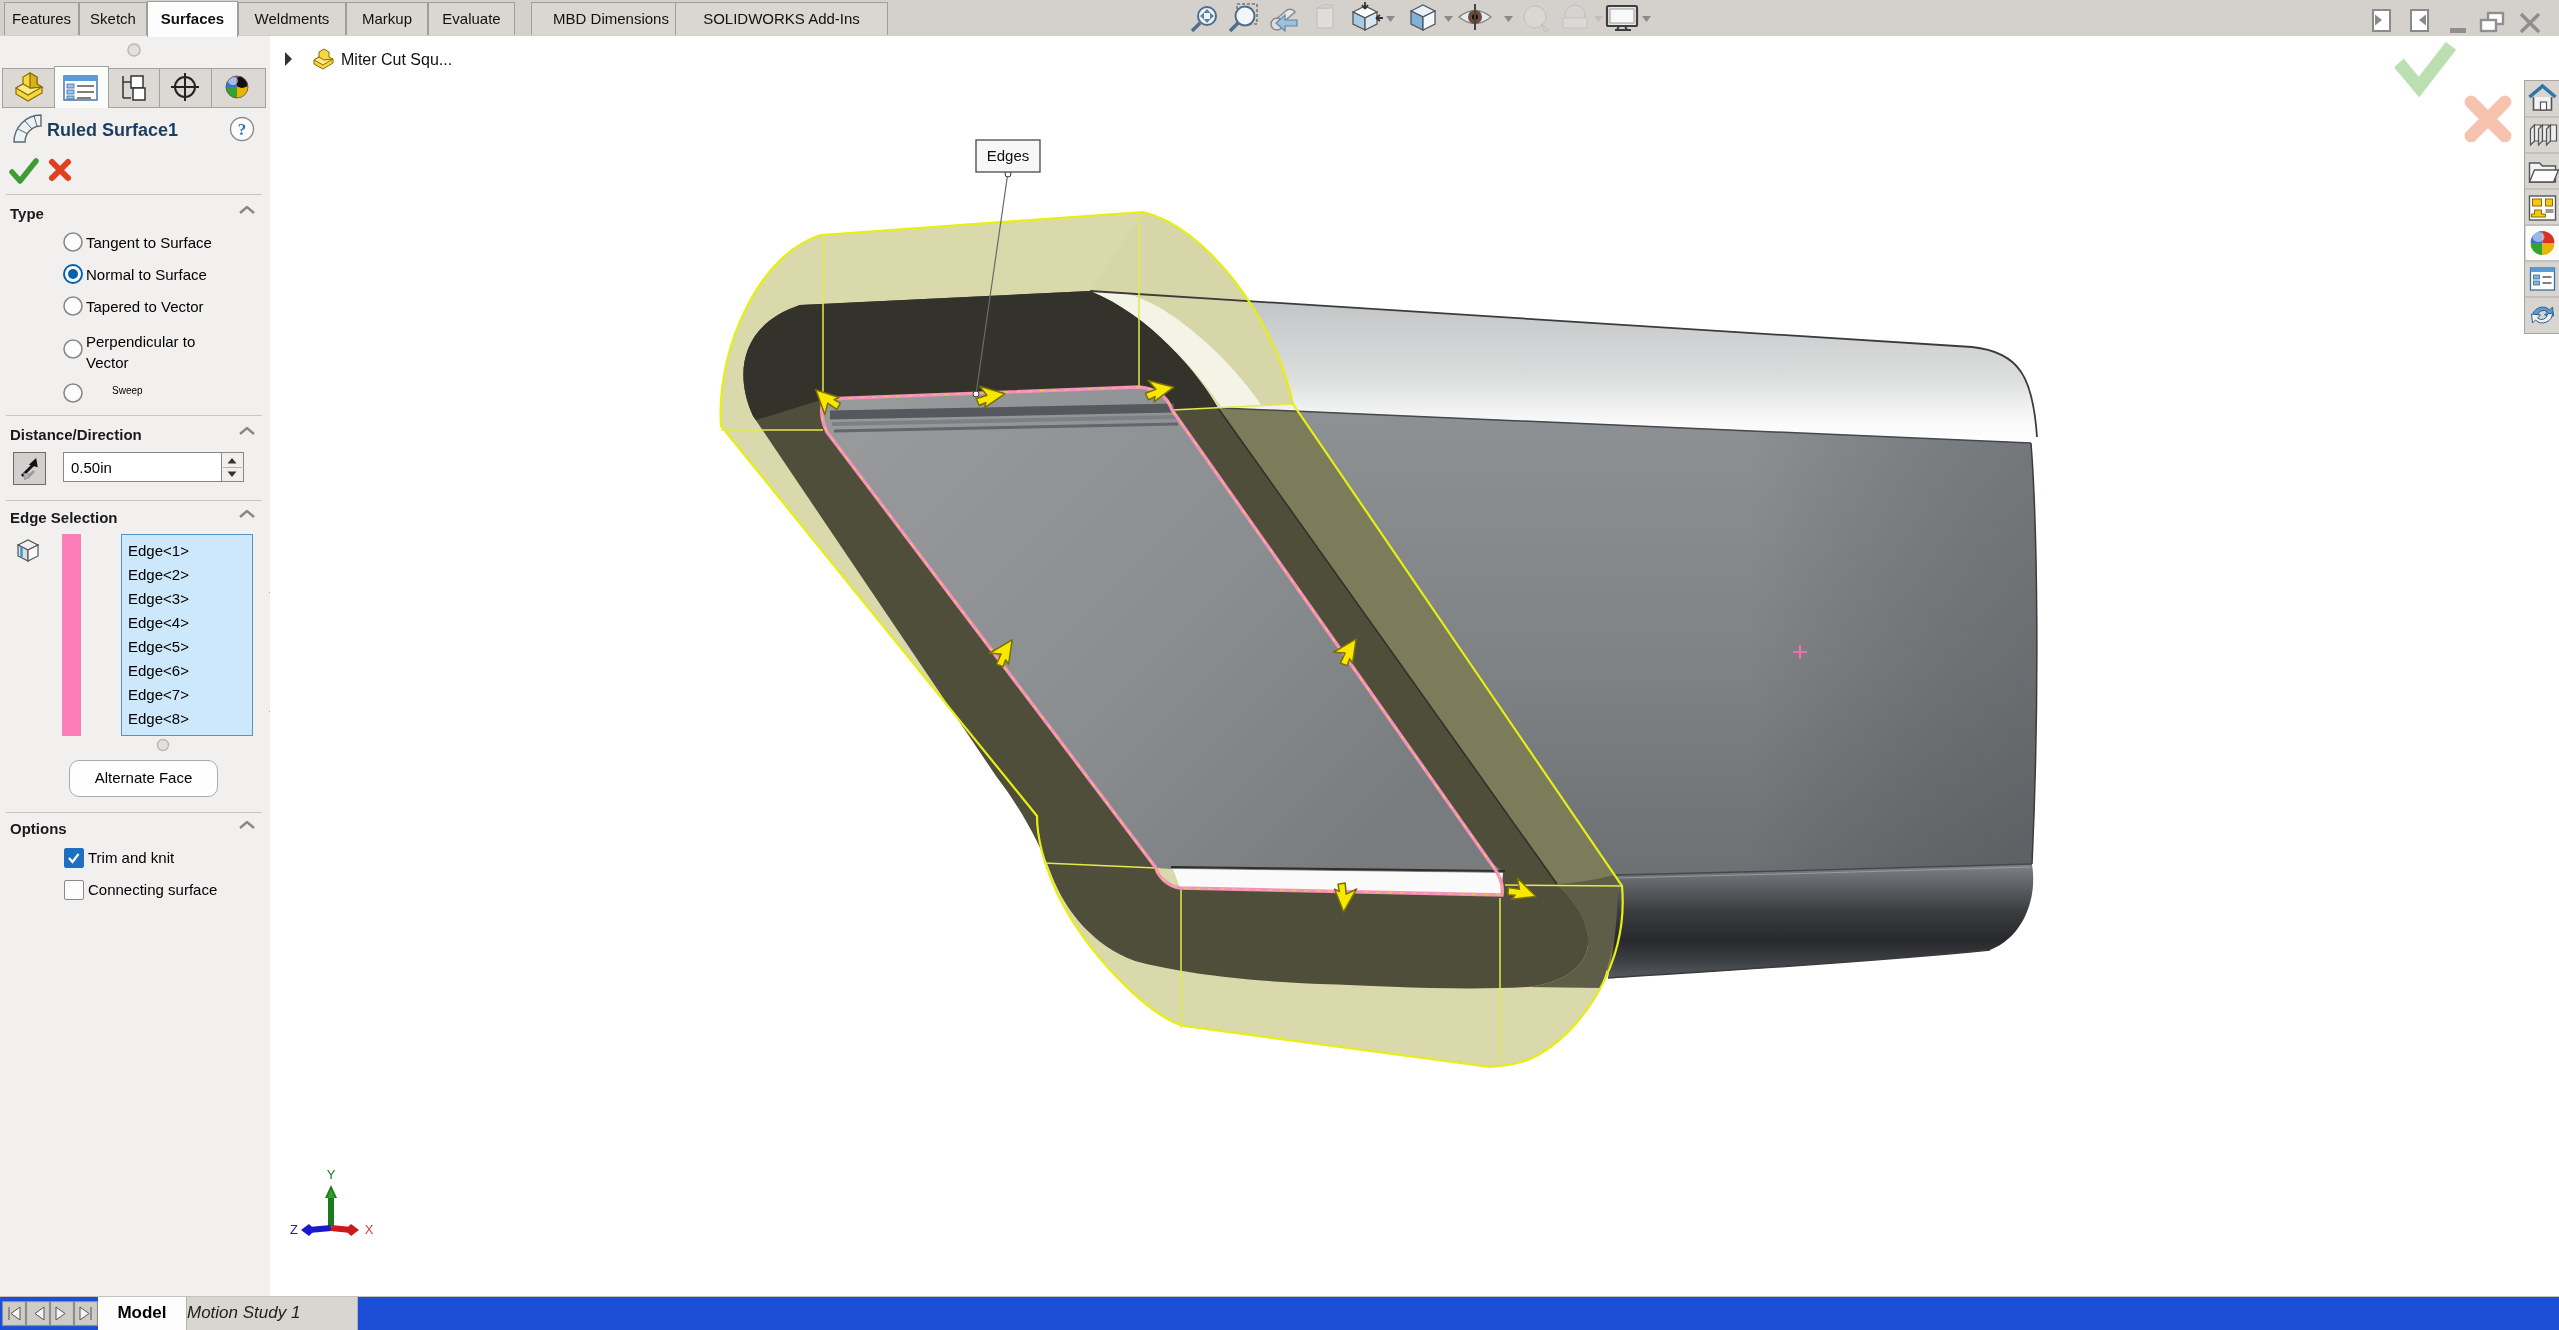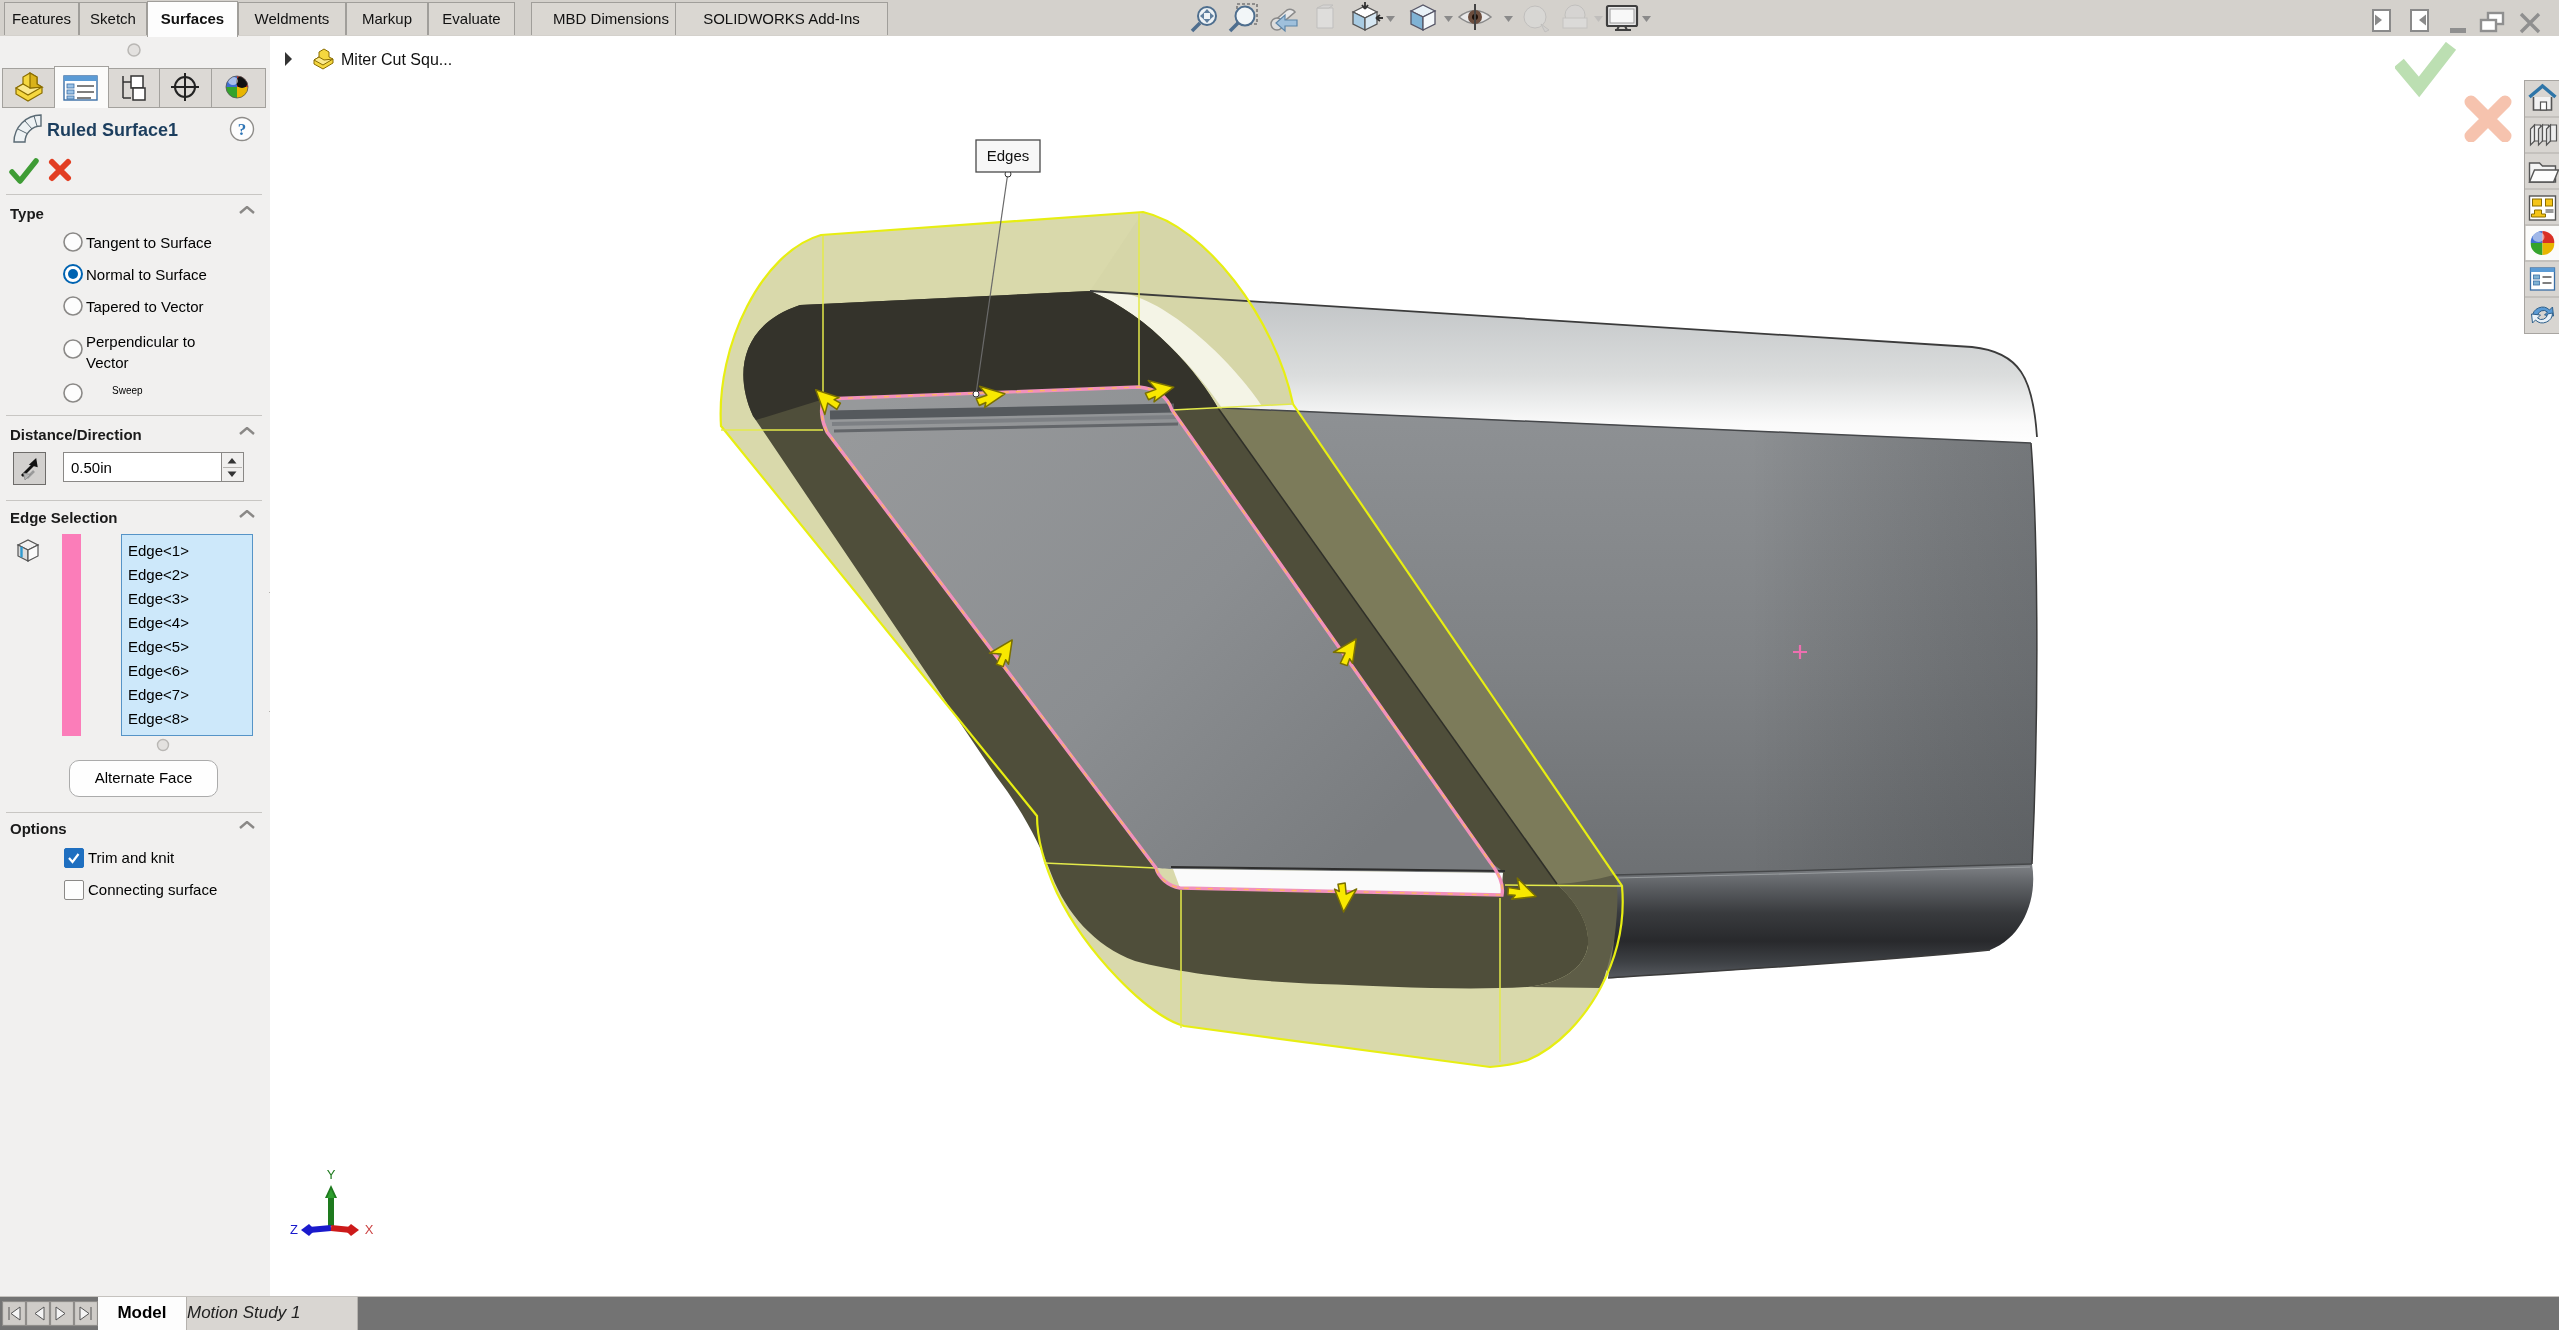--- a/index.html
+++ b/index.html
@@ -10,21 +10,21 @@
   #menubar{left:0;top:0;width:2559px;height:36px;background:#d4d1cc;border-bottom:1px solid #b3b0ab;}
   .tab{position:absolute;top:2px;height:32px;line-height:32px;text-align:center;
        background:#dad7d2;border:1px solid #a09e9a;border-bottom:none;font-size:15px;color:#111;}
   .tab.active{background:#fdfdfd;font-weight:bold;top:1px;height:35px;line-height:34px;z-index:3;}
   
   #lpanel{left:0;top:36px;width:270px;height:1260px;background:#f1f0ef;border-right:1px solid #b5b2ae;}
   .hdr{font-weight:bold;font-size:15px;color:#1a1a1a;}
   .divider{position:absolute;left:6px;width:256px;height:0;border-top:1px solid #c8c6c3;}
   .chev{position:absolute;width:16px;height:8px;}
   
-  #statusbar{left:0;top:1296px;width:2559px;height:34px;background:#737373;border-top:1px solid #c5c2be;}
+  #statusbar{left:0;top:1296px;width:2559px;height:34px;background:#1d4ed8;border-top:1px solid #c5c2be;}
   
   #taskpane{left:2524px;top:80px;width:35px;height:252px;background:#d8d5d1;border:1px solid #a8a5a1;}
 </style>
 </head>
 <body>
 <div id="menubar" class="abs">
   <div class="tab" style="left:4px;width:73px;">Features</div>
   <div class="tab" style="left:79px;width:66px;">Sketch</div>
   <div class="tab active" style="left:147px;width:89px;">Surfaces</div>
   <div class="tab" style="left:238px;width:106px;">Weldments</div>

